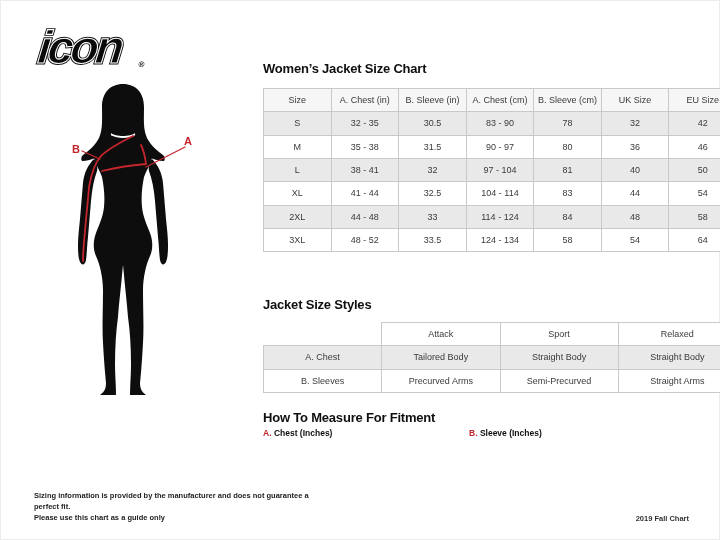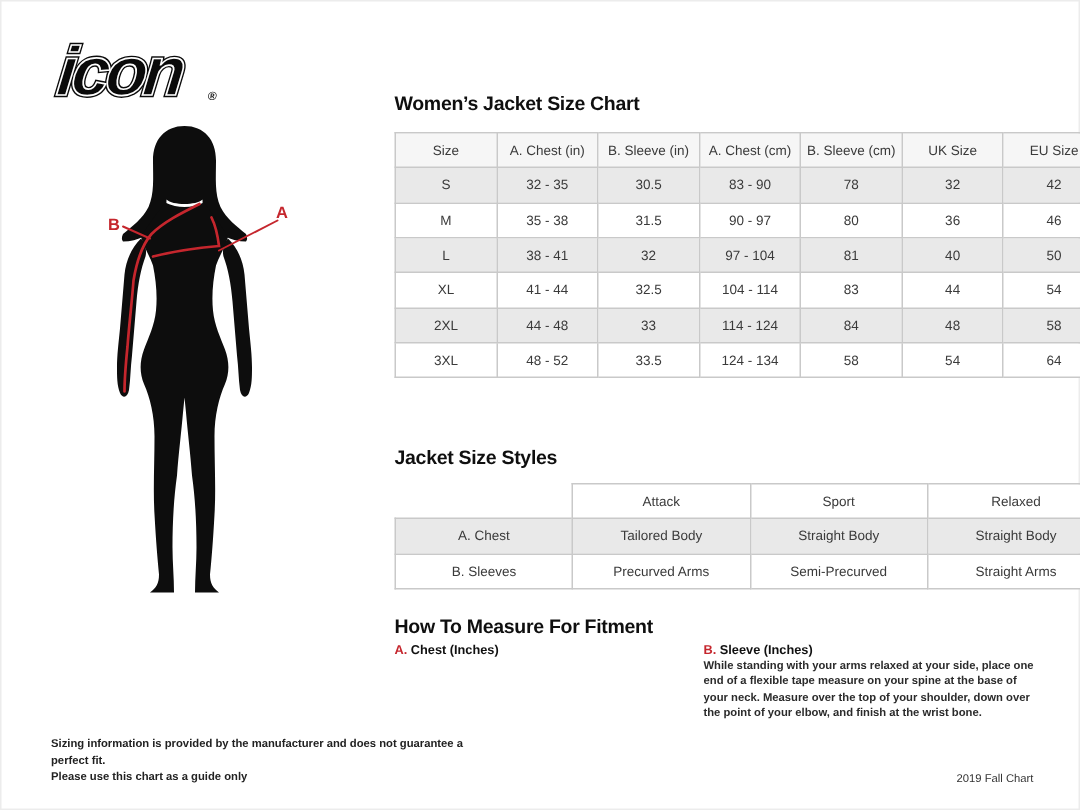--- a/index.html
+++ b/index.html
@@ -64,21 +64,21 @@
   .measure-prefix { font-weight: bold; }
   .measure-text { font-size: 7.5px; font-weight: bold; color: #2b2b2b; line-height: 1.38; }
 
   
   .disclaimer {
     position: absolute; left: 33px; top: 490px; width: 300px;
     font-size: 7.5px; font-weight: bold; color: #222; line-height: 1.45;
   }
   .chart-version {
     position: absolute; right: 30px; top: 513px;
-    font-size: 7.5px; font-weight: normal; color: #333;
+    font-size: 7.5px; font-weight: bold; color: #333;
   }
 </style>
 </head>
 <body>
 
 <div class="page">
 
   <div class="logo-wrap">
     <svg viewBox="0 0 140 52">
       <g transform="skewX(-6)">
@@ -215,21 +215,20 @@
       <div class="measure-label">
         <span class="measure-prefix" style="color:#c5262d">A.</span>
         <span>Chest (Inches)</span>
       </div>
     </div>
     <div class="measure-item right">
       <div class="measure-label">
         <span class="measure-prefix" style="color:#c5262d">B.</span>
         <span>Sleeve (Inches)</span>
       </div>
-      <div class="measure-text">While standing with your arms relaxed at your side, place one end of a flexible tape measure on your spine at the base of your neck. Measure over the top of your shoulder, down over the point of your elbow, and finish at the wrist bone.</div>
     </div>
   </div>
 
   <div class="disclaimer">
     <div>Sizing information is provided by the manufacturer and does not guarantee a perfect fit.</div>
     <div>Please use this chart as a guide only</div>
   </div>
   <div class="chart-version">2019 Fall Chart</div>
 
 </div>

